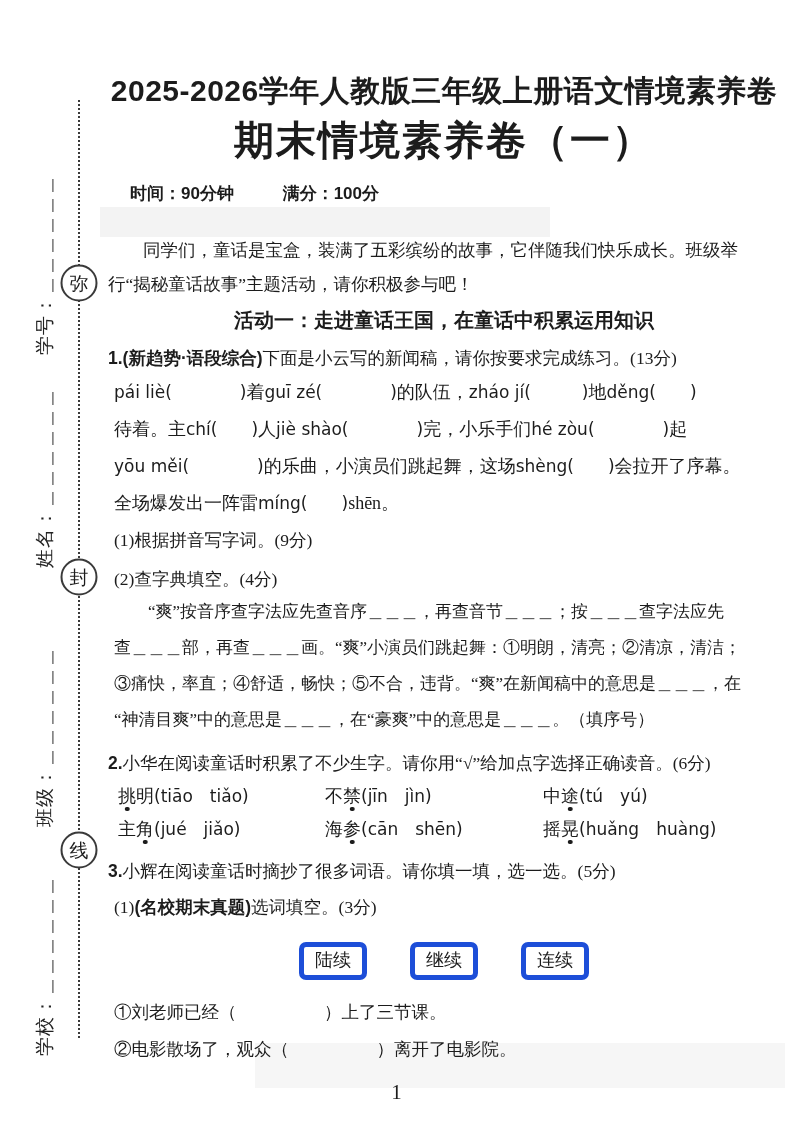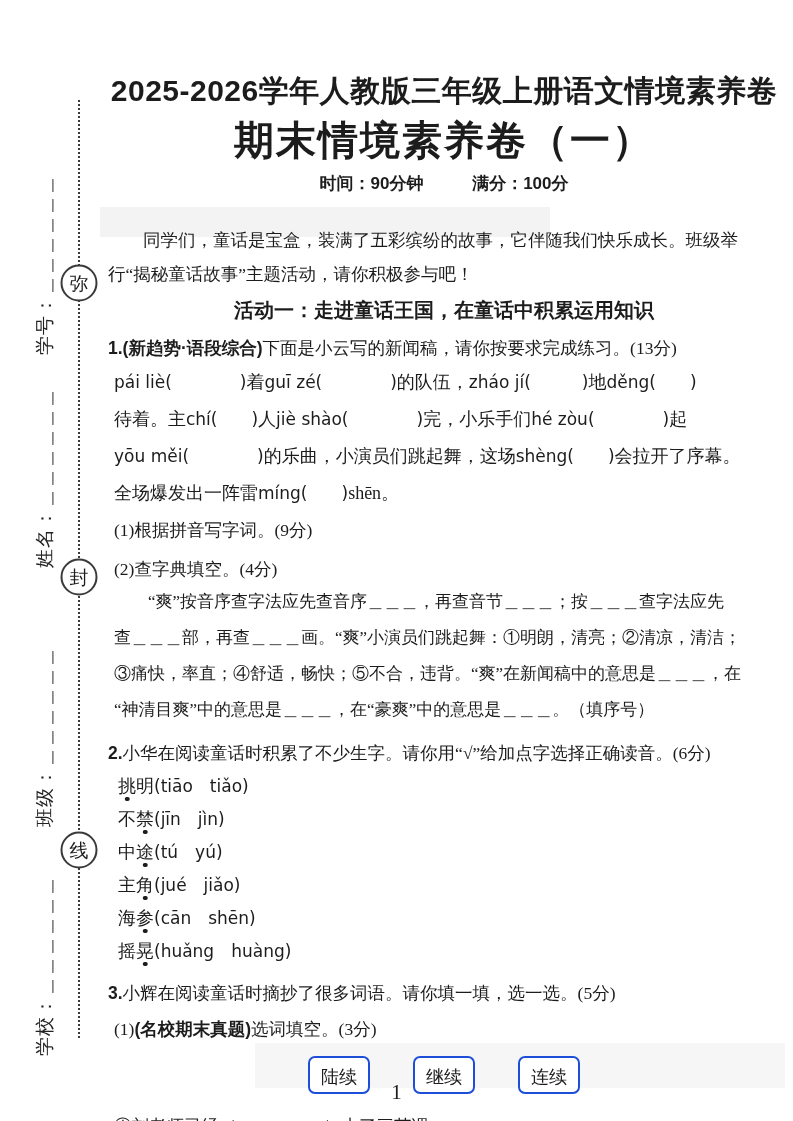--- a/index.html
+++ b/index.html
@@ -22,21 +22,21 @@
   .artifact { position:absolute; background:#f3f3f3; }
   .a1 { left:100px; top:207px; width:450px; height:30px; }
   .a2 { left:255px; top:1043px; width:530px; height:45px; background:#f6f6f6; }
 
   
   .content { position:absolute; left:108px; top:8px; width:672px; }
   .t1 { margin-top:66px; text-align:center; font-family:"Liberation Sans","DejaVu Sans",sans-serif;
     font-weight:bold; font-size:30px; line-height:34px; letter-spacing:0.5px; }
   .t2 { margin-top:10px; text-align:center; font-family:Liberation Serif, serif;
     font-weight:bold; font-size:40px; line-height:46px; letter-spacing:2px; }
-  .info { margin-top:8px; text-align:center; font-family:"Liberation Sans","DejaVu Sans",sans-serif;
+  .info { margin-top:18px; font-family:"Liberation Sans","DejaVu Sans",sans-serif;
     font-weight:bold; font-size:17px; }
   .info span { margin:0 22px; }
 
   .intro { margin-top:28px; font-size:17.5px; line-height:34px;font-family:Liberation Serif, serif; }
   .intro div { white-space:nowrap; }
 
   .sec-title { margin-top:6px; text-align:center;
     font-family:"Liberation Sans","DejaVu Sans",sans-serif; font-weight:bold;
     font-size:20px; line-height:26px; }
 
@@ -47,34 +47,34 @@
   .passage { margin-top:3px; font-size:18px; }
   .passage .pline { line-height:37px; white-space:nowrap; padding-left:6px; }
 
   .subq { font-size:17.5px; line-height:30px; margin-top:3px; padding-left:6px; white-space:nowrap; }
   .subq2 { margin-top:9px; }
 
   .dict { font-size:17px; }
   .dict .dline { line-height:36px; white-space:nowrap; padding-left:6px; }
 
   .q2rows { margin-top:4px; font-size:18px; padding-left:10px; }
-  .q2row { display:flex; line-height:33px;flex-direction:column; }
+  .q2row { display:flex; line-height:33px; }
   .q2item { white-space:nowrap; }
   .q2row .q2item:nth-child(1) { width:207px; }
   .q2row .q2item:nth-child(2) { width:218px; }
 
   .emph { position:relative; }
   .emph::after { content:""; position:absolute; left:50%; bottom:-5px;
     transform:translateX(-50%); width:4.5px; height:4.5px; border-radius:50%;
     background:#1c1c1c; }
 
   .q3sub { margin-top:8px; }
   .wordbank { margin-top:12px; display:flex; justify-content:center; gap:43px; }
-  .wordbox { display:inline-block; border:2px solid #1d4ed8; border-radius:7px;
-    padding:7px 11px 3px; font-size:18px; background:#fff; }
+  .wordbox { display:inline-block; border:5px solid #1d4ed8; border-radius:7px;
+    padding:1px 11px 3px; font-size:18px; background:#fff;margin-top:8px; }
   .sentence { margin-top:14px; font-size:17.5px; line-height:37px; padding-left:6px; white-space:nowrap; }
   .sentence2 { margin-top:0; }
 
   .pagenum { position:absolute; left:0; top:1080px; width:793px; text-align:center;
     font-size:21px; font-family:"Liberation Serif","DejaVu Serif",serif; }
 </style>
 </head>
 <body>
 
 <div class="page">

